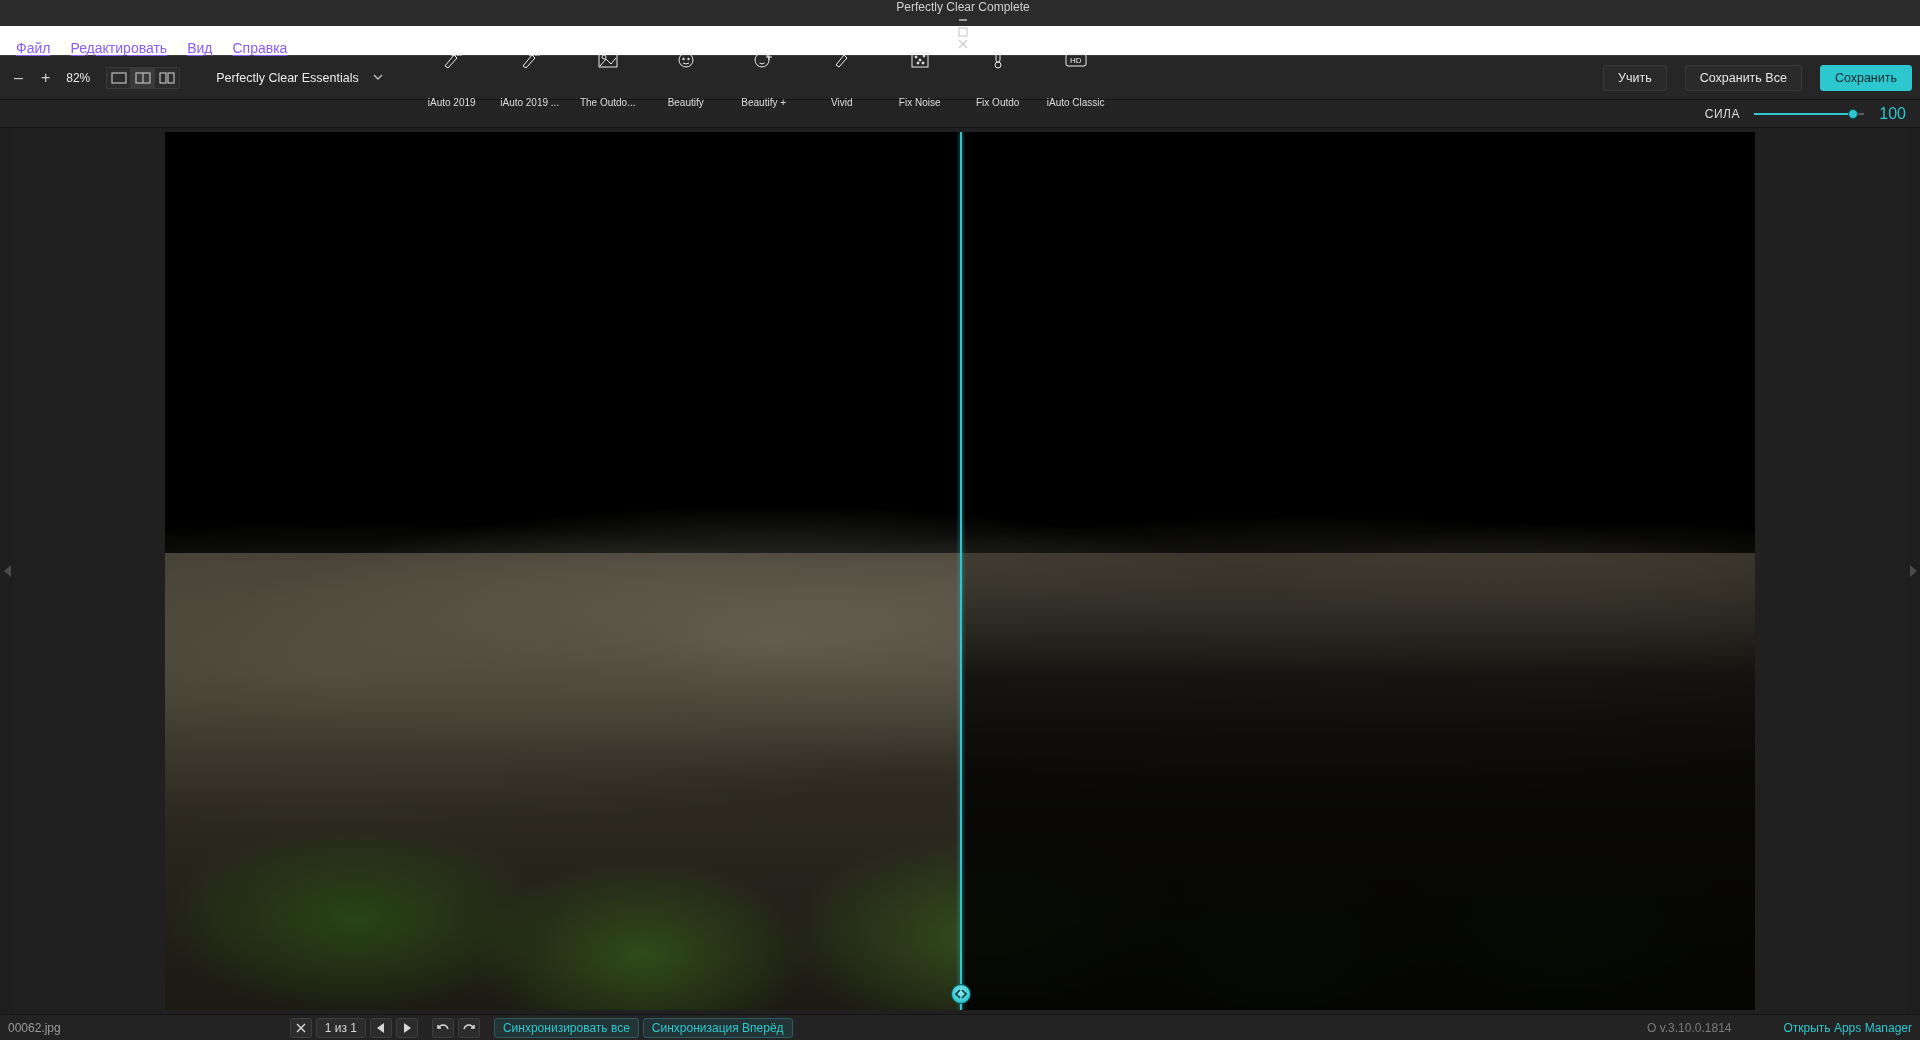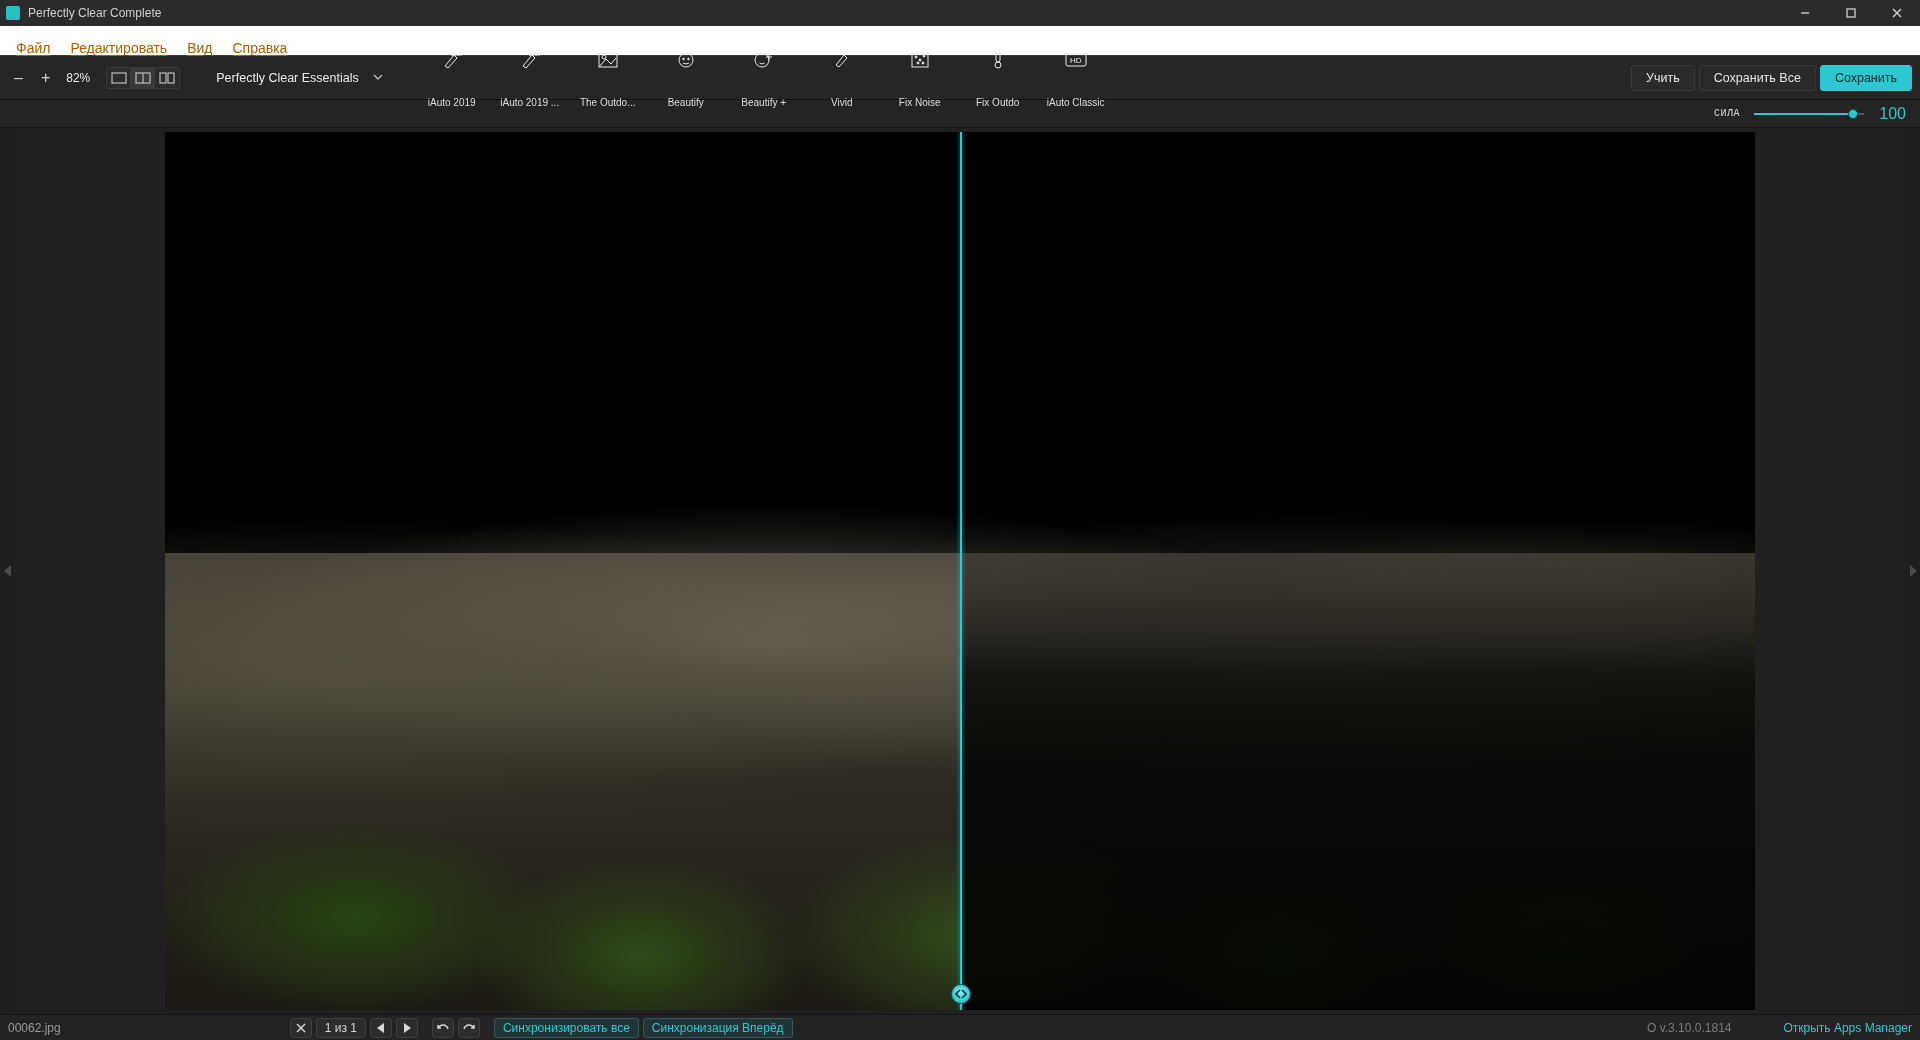--- a/index.html
+++ b/index.html
@@ -1,53 +1,53 @@
 <!DOCTYPE html>
 <html><head>
 <meta charset="utf-8">
 <style>
   * { margin: 0; padding: 0; box-sizing: border-box; font-family: "Segoe UI", Tahoma, sans-serif; user-select: none; }
   html, body { width: 1920px; height: 1040px; background: #1e1e1e; color: #ddd; overflow: hidden; }
 
   
-  .titlebar { height: 26px; background: #2b2b2b; display: flex; align-items: center; padding-left: 6px; }
+  .titlebar { height: 26px; background: #2b2b2b; display: flex; align-items: center; padding-left: 6px; flex-direction: column; }
   .titlebar .appicon { width: 14px; height: 14px; background: #26c2bf; border-radius: 2px; margin-right: 8px; }
   .titlebar .title { font-size: 12px; color: #cfcfcf; flex: 1; }
   .titlebar .winbtn { width: 46px; height: 26px; display: flex; align-items: center; justify-content: center; }
   .titlebar .winbtn svg { stroke: #cfcfcf; }
 
   
   .menubar { height: 30px; background: #ffffff; display: flex; align-items: center; padding: 0 6px; border-bottom: 1px solid #3a3a3a; }
-  .menubar .mitem { padding: 0 10px; height: 15px; line-height: 30px; font-size: 14px; color: #a16207; text-decoration: underline; text-underline-offset: 2px; cursor: default; }
+  .menubar .mitem { padding: 0 10px; height: 15px; line-height: 30px; font-size: 14px; color: #8b5cf6; text-decoration: underline; text-underline-offset: 2px; cursor: default; }
 
   
   .toolbar { height: 44px; background: #262626; display: flex; align-items: center; padding: 0 8px; gap: 6px; border-bottom: 1px solid #141414; }
   .tb-btn { color: #cfcfcf; font-size: 16px; padding: 2px 6px; }
   .zoom-val { font-size: 12px; color: #eaeaea; padding: 0 4px; }
   .viewmode { display: flex; border: 1px solid #3a3a3a; border-radius: 2px; overflow: hidden; margin-left: 6px; }
   .viewmode .vm { width: 24px; height: 20px; display: flex; align-items: center; justify-content: center; background: #2b2b2b; border-right: 1px solid #3a3a3a; }
   .viewmode .vm:last-child { border-right: none; }
   .viewmode .vm.active { background: #3a3a3a; }
   .viewmode .vm svg { stroke: #bdbdbd; }
   .presetsel { margin-left: 30px; display: flex; align-items: center; gap: 14px; color: #eaeaea; font-size: 12.5px; }
   .presetsel .chev { color: #bcbcbc; }
 
   .presets { display: flex; align-items: flex-start; margin-left: 24px; gap: 0; }
   .preset { width: 78px; display: flex; flex-direction: column; align-items: center; justify-content: flex-start; padding-top: 2px; gap: 24px; }
   .preset .picn { height: 20px; display: flex; align-items: center; justify-content: center; }
   .preset .plabel { font-size: 10px; color: #dcdcdc; margin-top: 3px; white-space: nowrap; overflow: hidden; text-overflow: ellipsis; max-width: 74px; text-align: center; }
   .preset svg { stroke: #eaeaea; fill: none; }
 
-  .tb-right { margin-left: auto; display: flex; align-items: center; gap: 4px; text-align: center; }
+  .tb-right { margin-left: auto; display: flex; align-items: center; gap: 18px; text-align: center; }
   .btn { height: 26px; padding: 0 14px; border-radius: 3px; font-size: 12.5px; display: flex; align-items: center; border: 1px solid #3a3a3a; background: #2a2a2a; color: #e6e6e6; }
   .btn.primary { background: #2dc7d0; color: #0e2a2c; border-color: #2dc7d0; font-weight: 400; }
 
   
   .strength { height: 28px; background: #242424; display: flex; align-items: center; padding: 0 14px; gap: 14px; border-bottom: 1px solid #141414; }
-  .strength .label { margin-left: auto; font-size: 10px; letter-spacing: .5px; color: #dcdcdc; font-family: Liberation Mono, monospace; }
+  .strength .label { margin-left: auto; font-size: 12px; letter-spacing: .5px; color: #dcdcdc; }
   .slider { position: relative; width: 110px; height: 14px; }
   .slider .track { position: absolute; top: 6px; left: 0; right: 0; height: 2px; background: #5a5a5a; }
   .slider .fill  { position: absolute; top: 6px; left: 0; height: 2px; background: #2dc7d0; }
   .slider .thumb { position: absolute; top: 2px; width: 10px; height: 10px; border-radius: 50%; background: #2dc7d0; border: 1px solid #0c4f53; }
   .strength .val { font-size: 16px; color: #2dc7d0; width: 28px; text-align: right; }
 
   
   .workspace { position: relative; height: calc(1040px - 26px - 30px - 44px - 28px - 26px); background: #111; display: flex; }
   .gutter { width: 14px; background: #1e1e1e; display: flex; align-items: center; justify-content: center; }
   .gutter .tri { width: 0; height: 0; border-top: 6px solid transparent; border-bottom: 6px solid transparent; }

